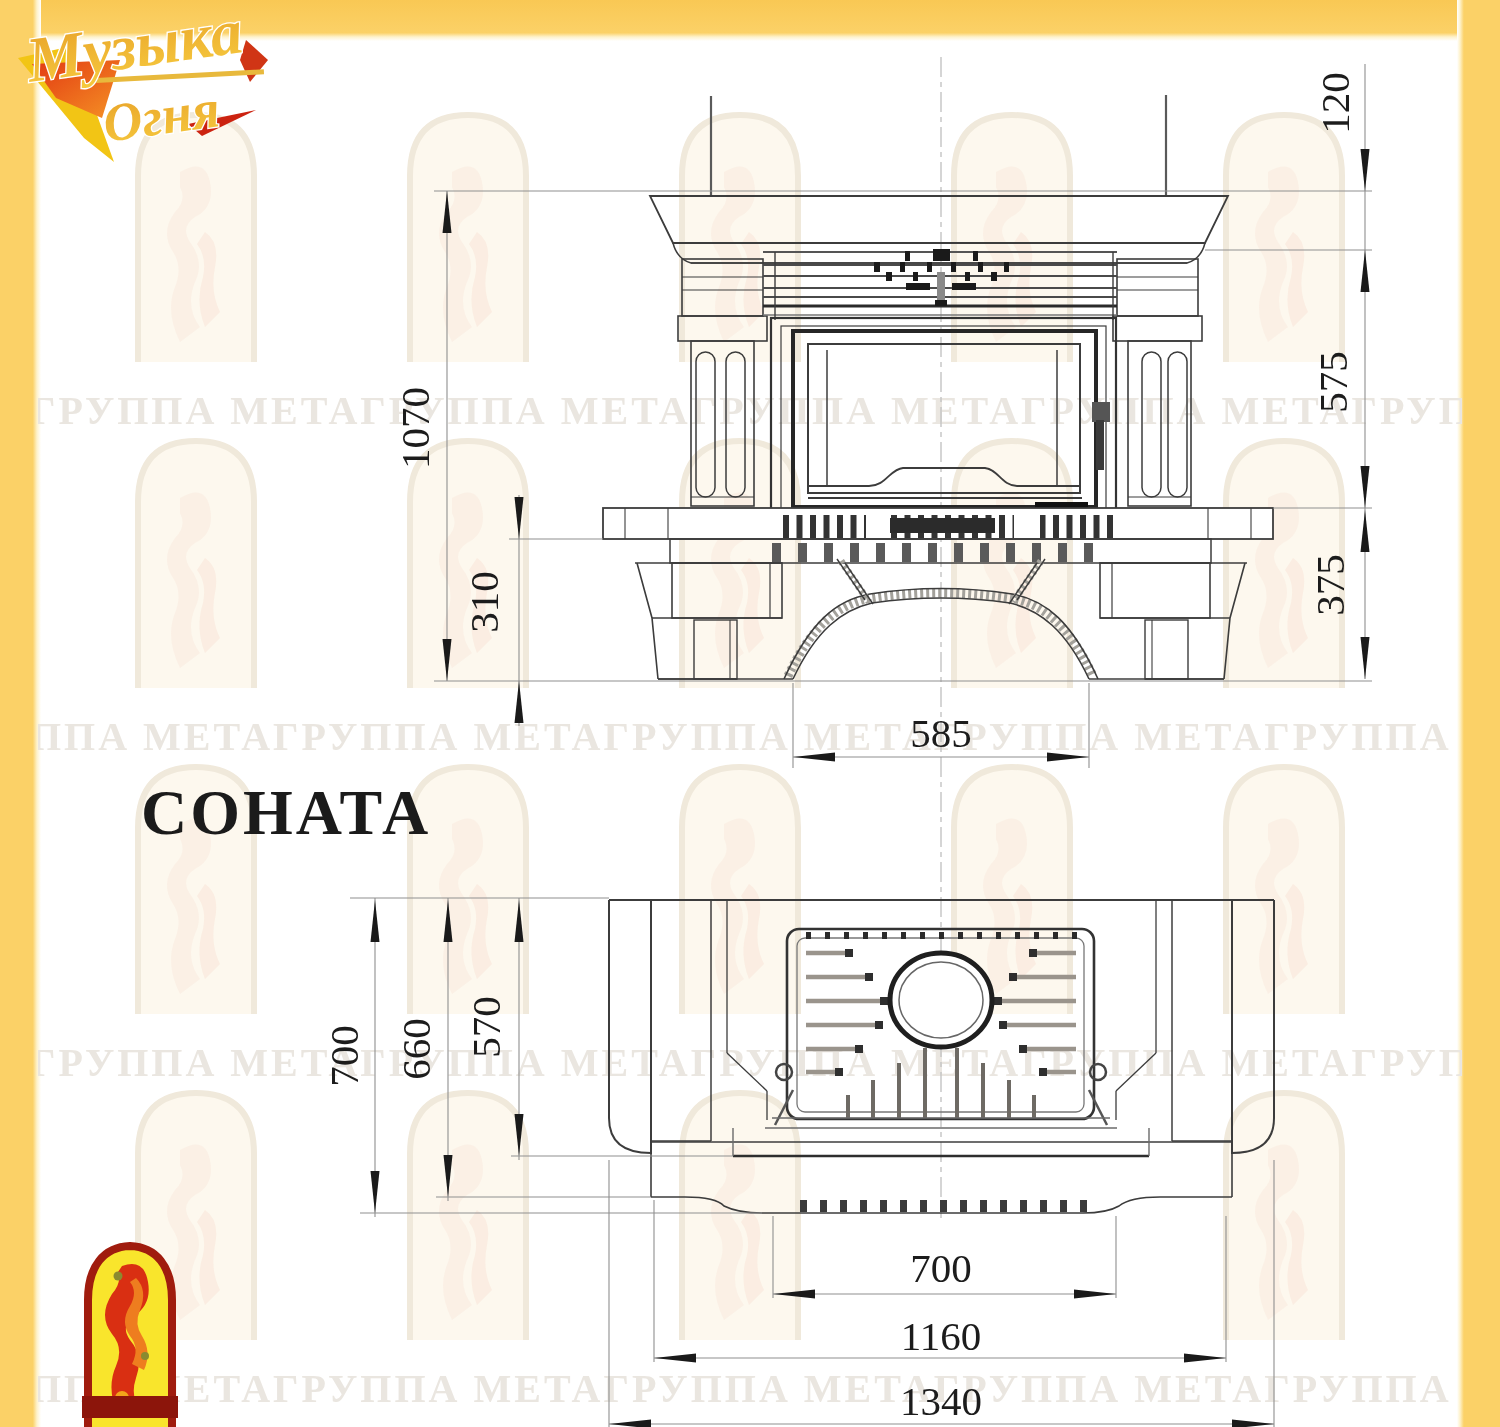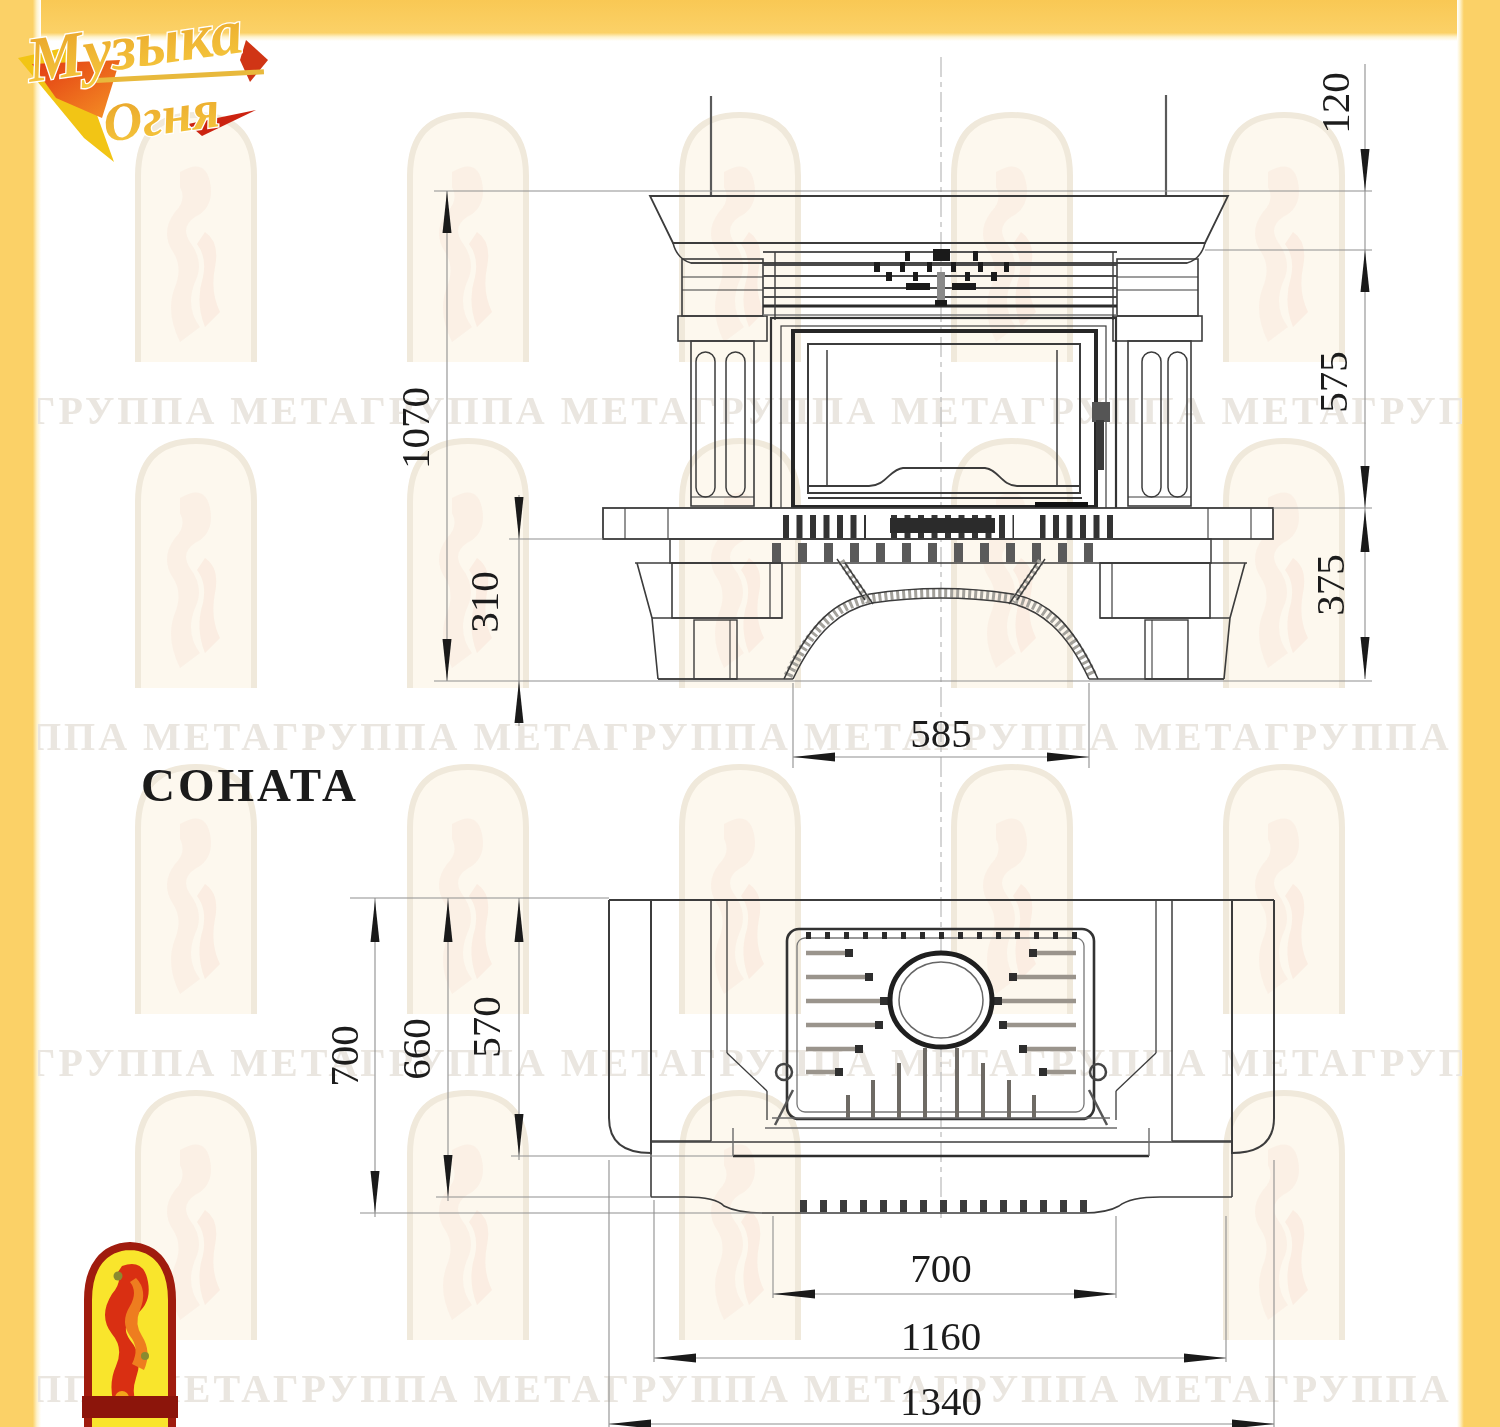--- a/index.html
+++ b/index.html
@@ -6,22 +6,22 @@
   body{width:1500px;height:1427px;position:relative;overflow:hidden;background:#fff;
        font-family:"Liberation Serif", serif;}
   .band-top{position:absolute;left:0;top:0;width:1500px;height:41px;
     background:linear-gradient(to bottom,#f9c854 0%,#fbd167 80%,#fef2cb 90%,#ffffff 100%);}
   .band-left{position:absolute;left:0;top:0;width:41px;height:1427px;
     background:linear-gradient(to right,#fbd167 0%,#fbd167 80%,#fef2cb 90%,#ffffff 100%);}
   .band-right{position:absolute;left:1457px;top:0;width:43px;height:1427px;
     background:linear-gradient(to left,#fbd167 0%,#fbd167 84%,#fef2cb 93%,#ffffff 100%);}
   #wm{position:absolute;left:0;top:0;}
   #draw{position:absolute;left:0;top:0;}
-  #sonata{position:absolute;left:141px;top:758px;font-family:"Liberation Serif",serif;
-    font-weight:bold;font-size:47px;letter-spacing:3px;color:#1b1b1b;}
+  #sonata{position:absolute;left:141px;top:776px;font-family:"Liberation Serif",serif;
+    font-weight:bold;font-size:64px;letter-spacing:3px;color:#1b1b1b;}
 </style>
 </head>
 <body>
 <div class="band-top"></div>
 <div class="band-left"></div>
 <div class="band-right"></div>
 
 <svg id="wm" width="1500" height="1427" viewBox="0 0 1500 1427">
   <defs>
     <g id="warch">

